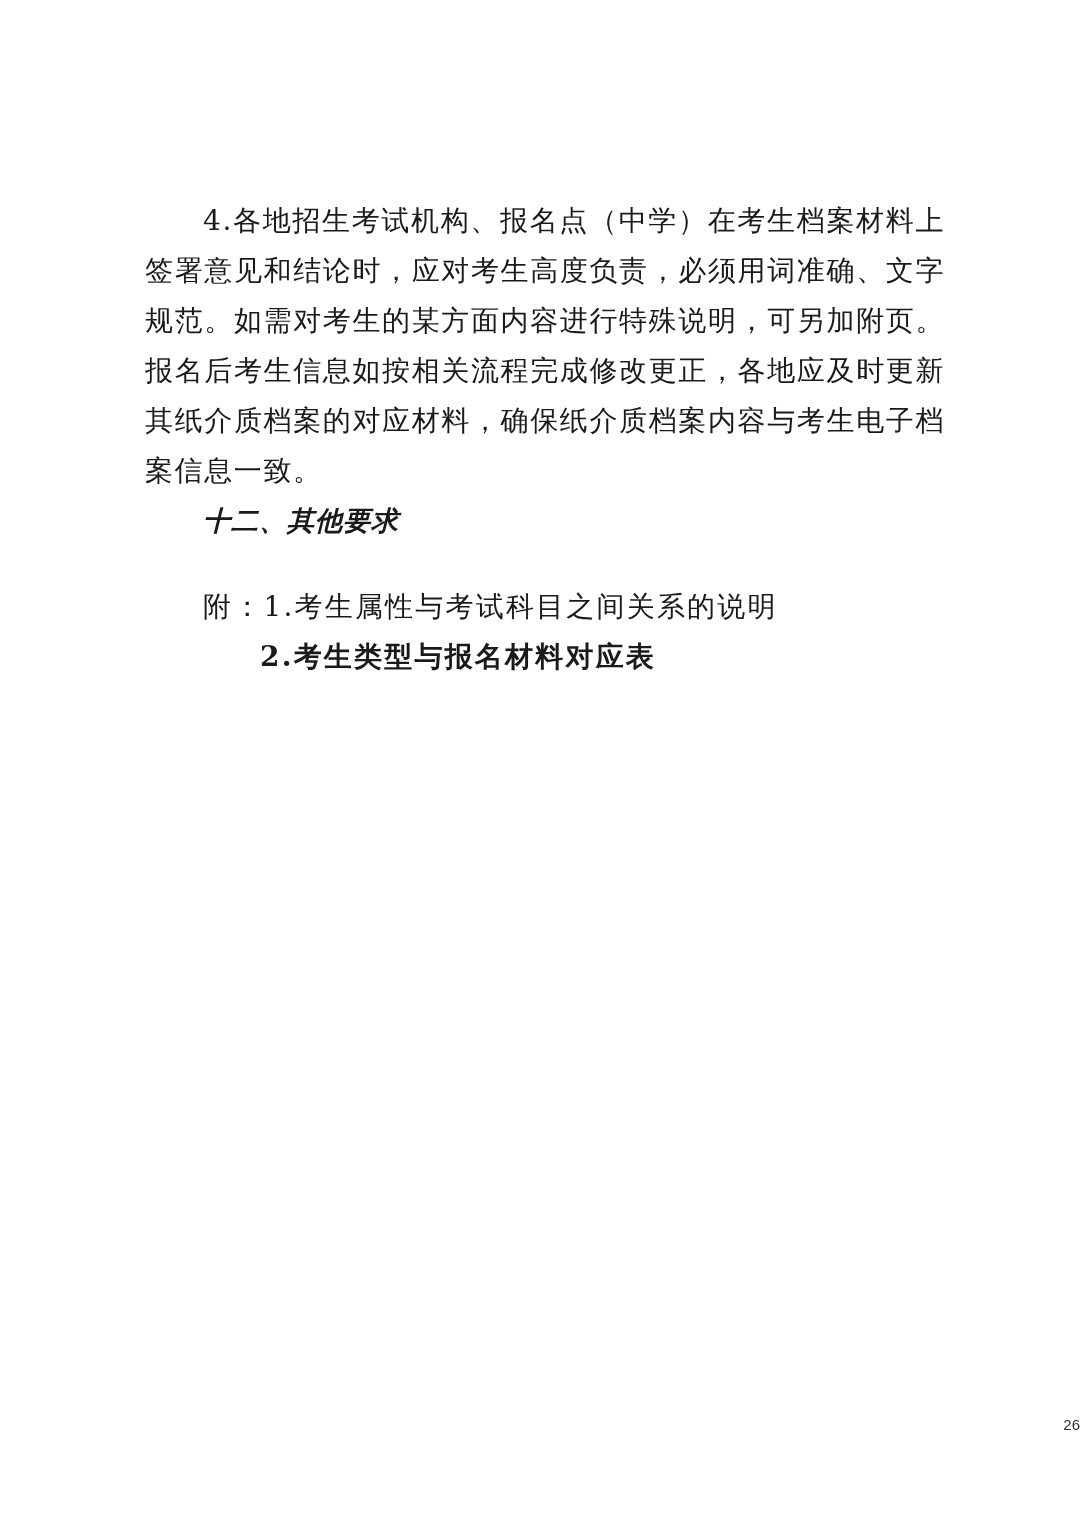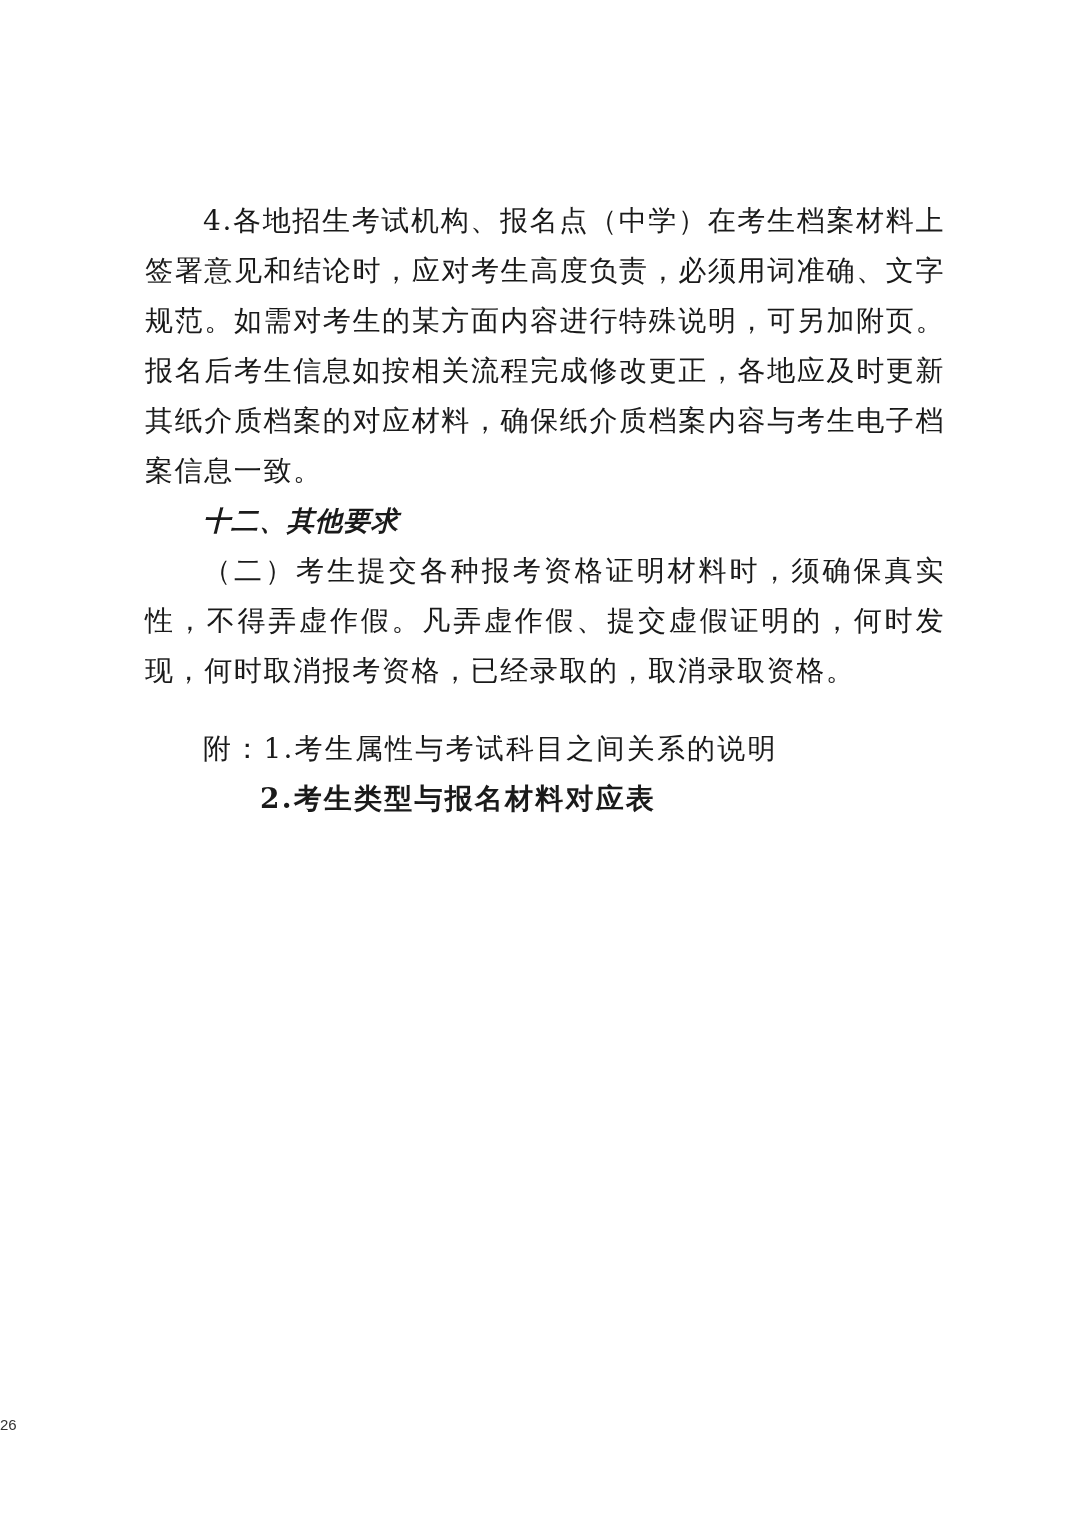--- a/index.html
+++ b/index.html
@@ -44,56 +44,55 @@
       font-family: "DejaVu Sans", "Liberation Sans", sans-serif;
       font-weight: bold;
       font-size: 27px;
       line-height: 50px;
       margin: 0;
       padding-left: 58px;
       letter-spacing: 1px;
       font-style: italic;
     }
     .attachments {
-      margin-top: 28px;
+      margin-top: 36px;
     }
     .att-line {
       font-size: 28px;
       line-height: 50px;
       letter-spacing: 2.2px;
       margin: 0;
       padding-left: 58px;
     }
     .att-line.second {
       padding-left: 115px;
       font-weight: bold;
     }
     .page-number {
       position: absolute;
       top: 1416px;
       left: 0;
       width: 1080px;
-      text-align: left;
+      text-align: right;
       font-family: "Liberation Sans", sans-serif;
       font-size: 15px;
       color: #333333;
     }
   </style>
 </head>
 <body>
 
 <div class="page">
   <div class="content">
 
     <p class="para indent">4.各地招生考试机构、报名点（中学）在考生档案材料上签署意见和结论时，应对考生高度负责，必须用词准确、文字规范。如需对考生的某方面内容进行特殊说明，可另加附页。报名后考生信息如按相关流程完成修改更正，各地应及时更新其纸介质档案的对应材料，确保纸介质档案内容与考生电子档案信息一致。</p>
 
     <p class="heading">十二、其他要求</p>
 
 
-    <p class="para indent">（二）考生提交各种报考资格证明材料时，须确保真实性，不得弄虚作假。凡弄虚作假、提交虚假证明的，何时发现，何时取消报考资格，已经录取的，取消录取资格。</p>
 
 
     <div class="attachments">
       <p class="att-line"><span>附：</span><span>1.考生属性与考试科目之间关系的说明</span></p>
       <p class="att-line second"><span>2.考生类型与报名材料对应表</span></p>
     </div>
 
   </div>
 
   <div class="page-number">26</div>

